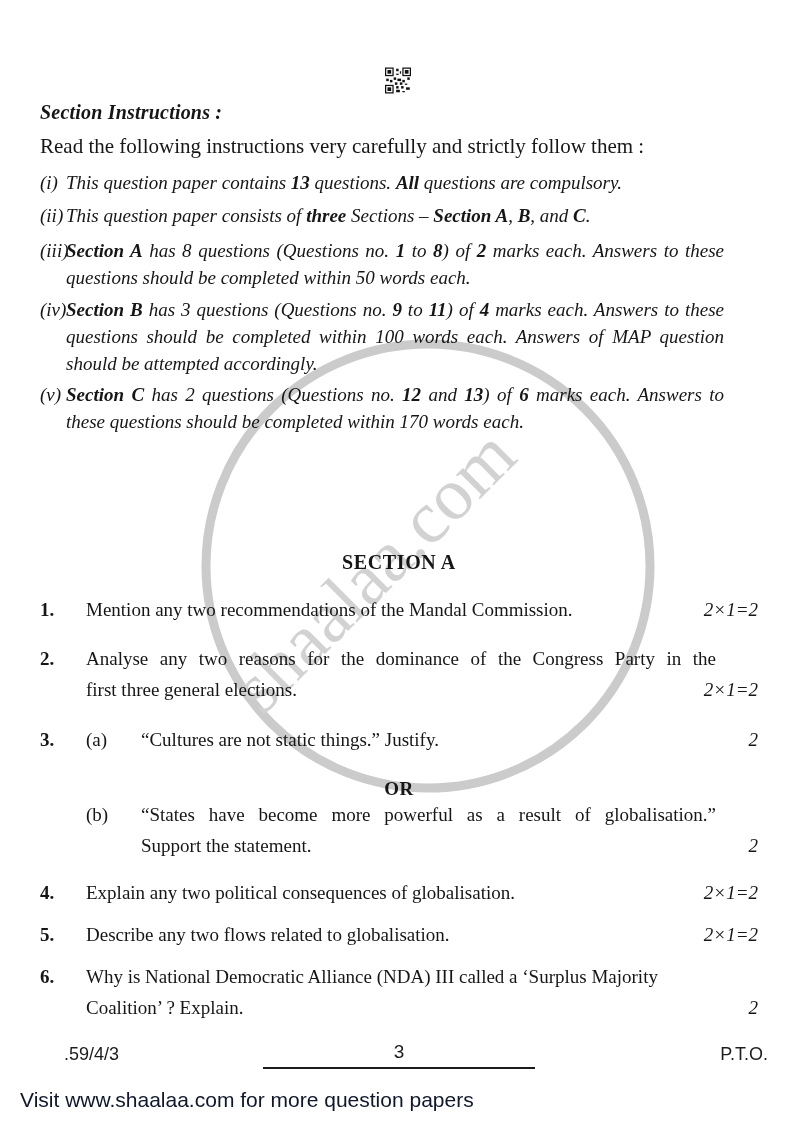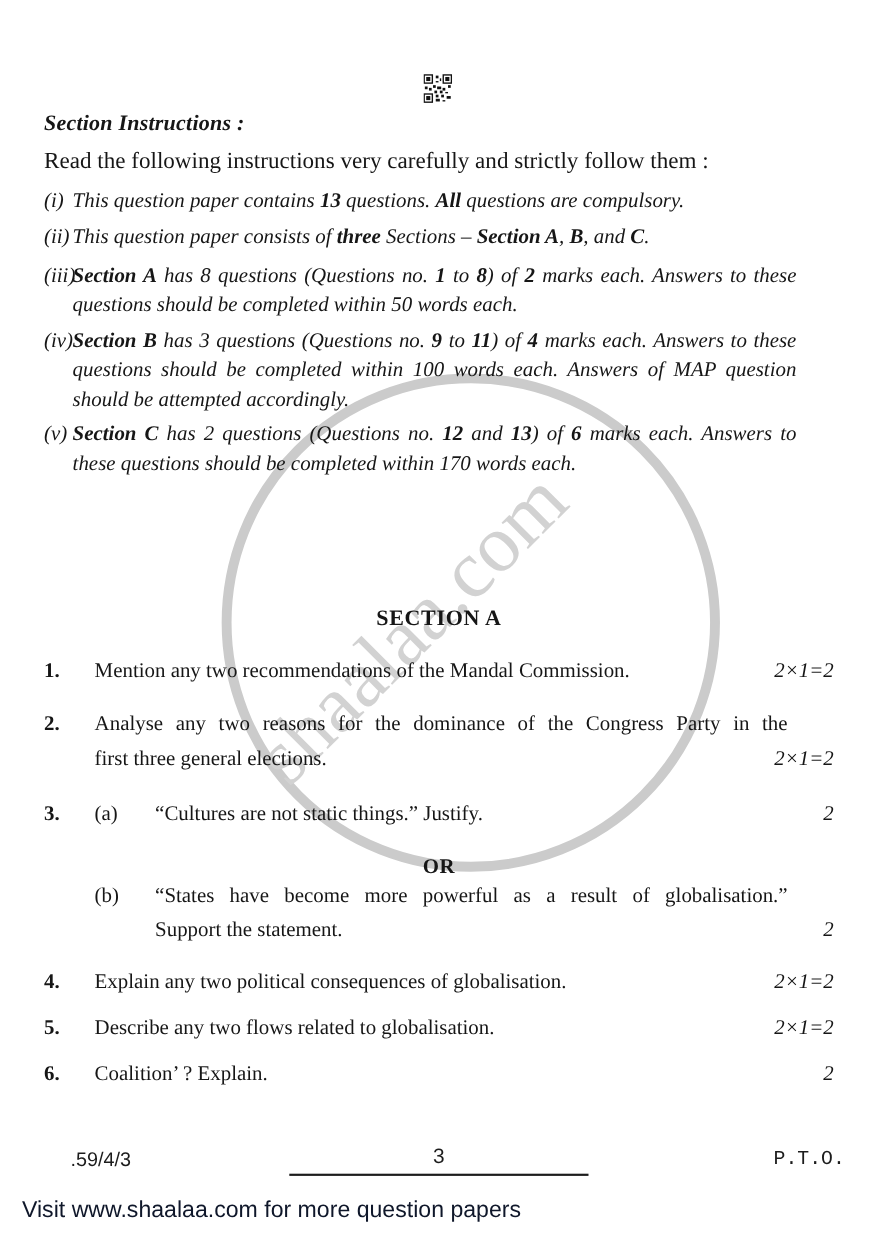--- a/index.html
+++ b/index.html
@@ -33,21 +33,21 @@
   .jl .stretch{display:block;width:630px;text-align:justify;text-align-last:justify;}
   .sub{position:relative;}
   .sublabel{position:absolute;left:0;top:0;}
   .subbody{margin-left:55px;position:relative;}
   .subbody .jl .stretch{width:575px;}
   .or{left:40px;width:718px;top:778px;text-align:center;font-weight:bold;font-size:19px;letter-spacing:.4px;}
   
   .footer-code{left:37px;top:1044px;font-family:"Liberation Sans",sans-serif;font-size:18px;color:#1c1c1c;margin-left:27px;}
   .page-num{left:263px;width:272px;top:1041px;text-align:center;font-family:"Liberation Sans",sans-serif;font-size:19px;color:#1c1c1c;}
   .page-rule{left:263px;top:1067px;width:272px;height:2px;background:#1c1c1c;}
-  .pto{right:32px;top:1044px;font-family:Liberation Mono, monospace;font-size:18px;color:#1c1c1c;}
+  .pto{right:32px;top:1044px;font-family:Liberation Sans, sans-serif;font-size:18px;color:#1c1c1c;}
   .branding{left:20px;top:1088px;font-family:Liberation Sans, sans-serif;font-size:21px;color:#0f172a;}
 </style>
 </head>
 <body>
 
 <div class="page">
 
   <svg class="wm-svg" width="800" height="1131" viewBox="0 0 800 1131">
     <circle cx="428" cy="566" r="222" fill="none" stroke="#cbcbcb" stroke-width="9"></circle>
     <text transform="translate(391,588) rotate(-45)" text-anchor="middle" font-family="Liberation Serif, serif" font-size="74" fill="#d2d2d2">shaalaa.com</text>
@@ -184,20 +184,21 @@
       <div class="qline">
         <span>Describe any two flows related to globalisation.</span>
         <span class="qmarks">2×1=2</span>
       </div>
     </div>
   </div>
 
   <div class="abs q" style="top:961px">
     <span class="qnum">6.</span>
     <div class="qbody">
+      <div class="qline"><span>Why is National Democratic Alliance (NDA) III called a ‘Surplus Majority</span></div>
       <div class="qline">
         <span>Coalition’ ? Explain.</span>
         <span class="qmarks">2</span>
       </div>
     </div>
   </div>
 
   <div class="abs footer-code">.59/4/3</div>
   <div class="abs page-num">3</div>
   <div class="abs page-rule"></div>

